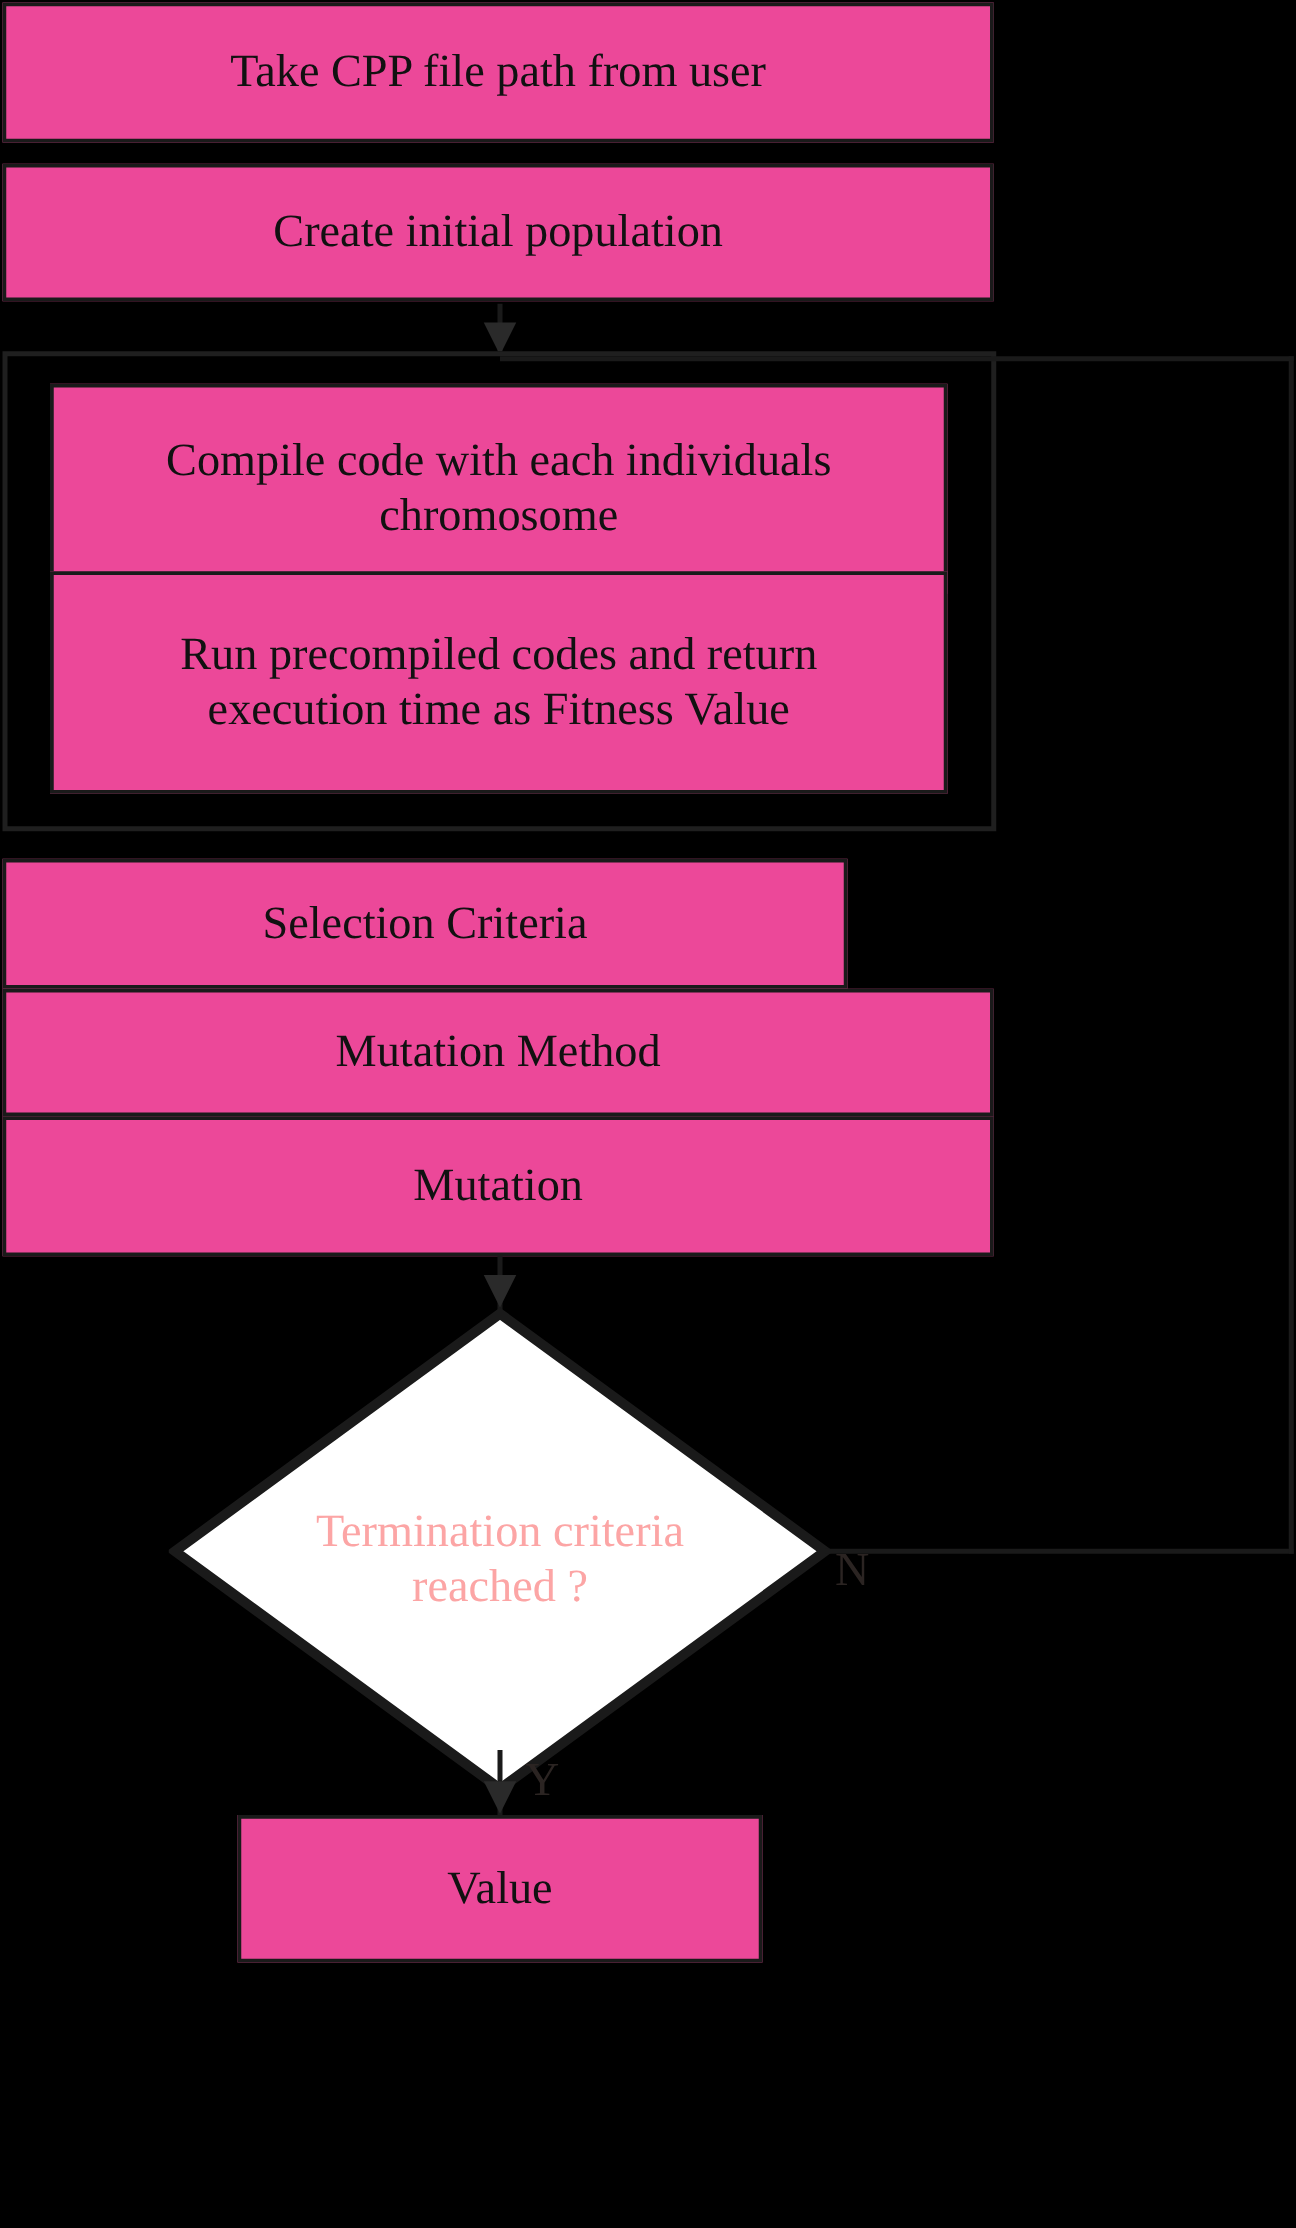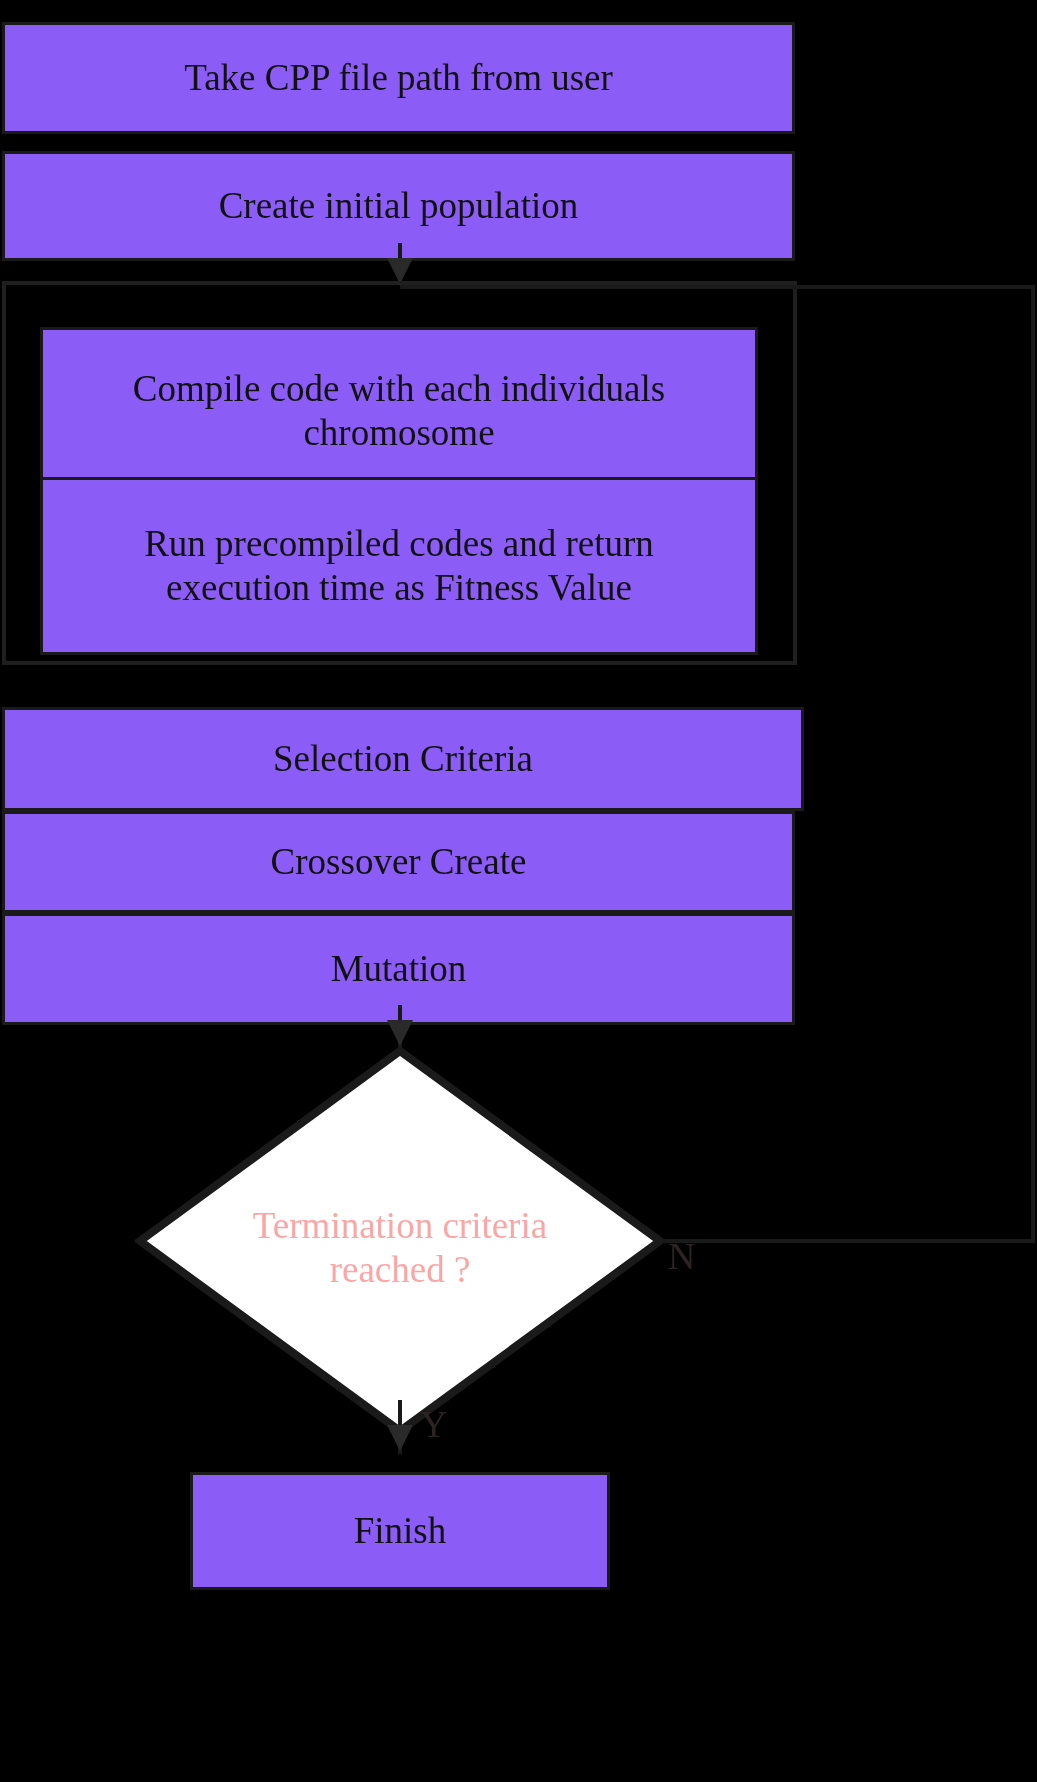--- a/index.html
+++ b/index.html
@@ -14,30 +14,29 @@
     height: 1782px;
     background: #000000;
     overflow: hidden;
     font-family: "Liberation Serif", "DejaVu Serif", serif;
   }
 
   
   .node {
     position: absolute;
     box-sizing: border-box;
-    background: #8b5cf6;
+    background: #ec4899;
     border: 3px solid #1a1a1a;
     display: flex;
     align-items: center;
     justify-content: center;
     text-align: center;
     color: #111111;
     line-height: 1.18;
     padding: 0 10px;
-    margin-top: 20px;
   }
   .node .txt {
     display: block;
     width: 100%;
     white-space: pre-line;
   }
 
   
   #n-take      { left: 2px;   top: 2px;    width: 793px; height: 112px; font-size: 37px; }
   #n-create    { left: 2px;   top: 131px;  width: 793px; height: 110px; font-size: 37px; }
@@ -47,21 +46,21 @@
     position: absolute;
     left: 2px;  top: 281px;  width: 795px; height: 384px;
     box-sizing: border-box;
     background: #000000;
     border: 4px solid #1f1f1f;
   }
 
   #n-compile   { left: 40px;  top: 307px;  width: 718px; height: 168px; font-size: 37px; }
   #n-run       { left: 40px;  top: 457px;  width: 718px; height: 178px; font-size: 37px; }
 
-  #n-selection { left: 2px;   top: 687px;  width: 802px; height: 104px; font-size: 37px; }
+  #n-selection { left: 2px;   top: 687px;  width: 676px; height: 104px; font-size: 37px; }
   #n-crossover { left: 2px;   top: 791px;  width: 793px; height: 102px; font-size: 37px; }
   #n-mutation  { left: 2px;   top: 893px;  width: 793px; height: 112px; font-size: 37px; }
 
   #n-finish    { left: 190px; top: 1452px; width: 420px; height: 118px; font-size: 37px; }
 
   
   #n-decision {
     position: absolute;
     left: 135px;
     top: 1046px;
@@ -148,21 +147,21 @@
   <div class="node" id="n-run">
     <span class="txt">Run precompiled codes and return
 execution time as Fitness Value</span>
   </div>
 
   <div class="node" id="n-selection">
     <span class="txt">Selection Criteria</span>
   </div>
 
   <div class="node" id="n-crossover">
-    <span class="txt">Crossover Create</span>
+    <span class="txt">Mutation Method</span>
   </div>
 
   <div class="node" id="n-mutation">
     <span class="txt">Mutation</span>
   </div>
 
   <div class="conn" id="c-vert-2"></div>
   <div class="arrowhead" id="a-2"></div>
 
   <div id="n-decision">
@@ -178,16 +177,16 @@
   <div class="conn" id="c-loop-h-bottom"></div>
   <div class="conn" id="c-loop-v-right"></div>
   <div class="conn" id="c-loop-h-top"></div>
 
   <div class="conn" id="c-vert-3"></div>
   <div class="arrowhead" id="a-3"></div>
 
   <div class="branch-label" id="lbl-y">Y</div>
 
   <div class="node" id="n-finish">
-    <span class="txt">Finish</span>
+    <span class="txt">Value</span>
   </div>
 
 </div>
 
 </body></html>

